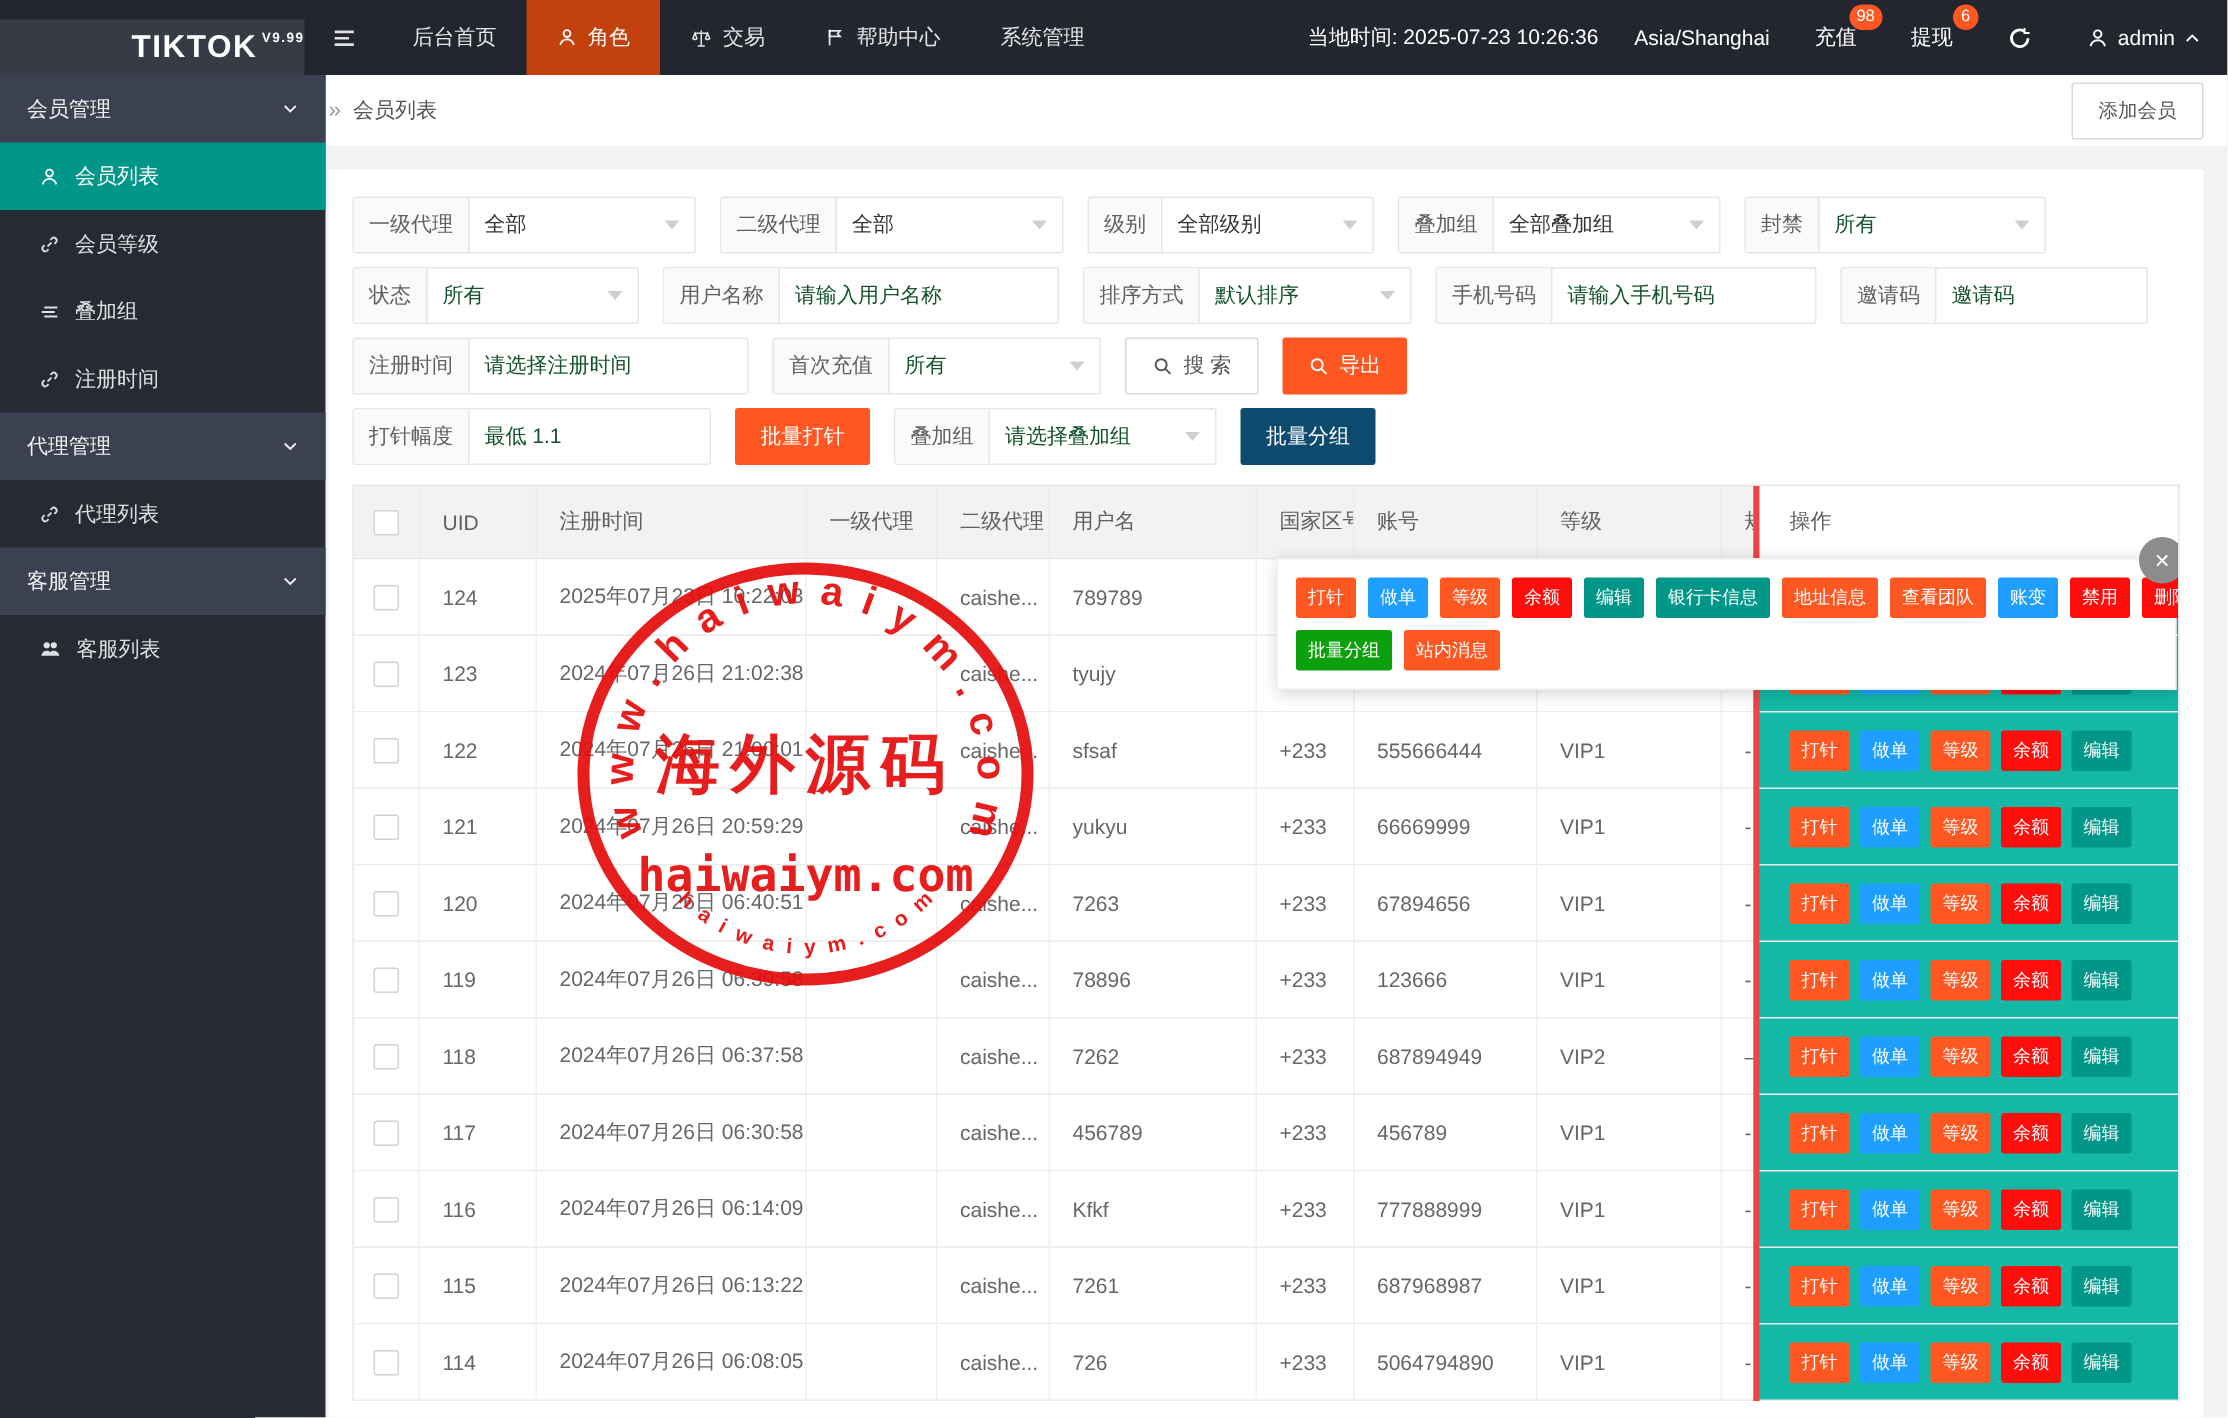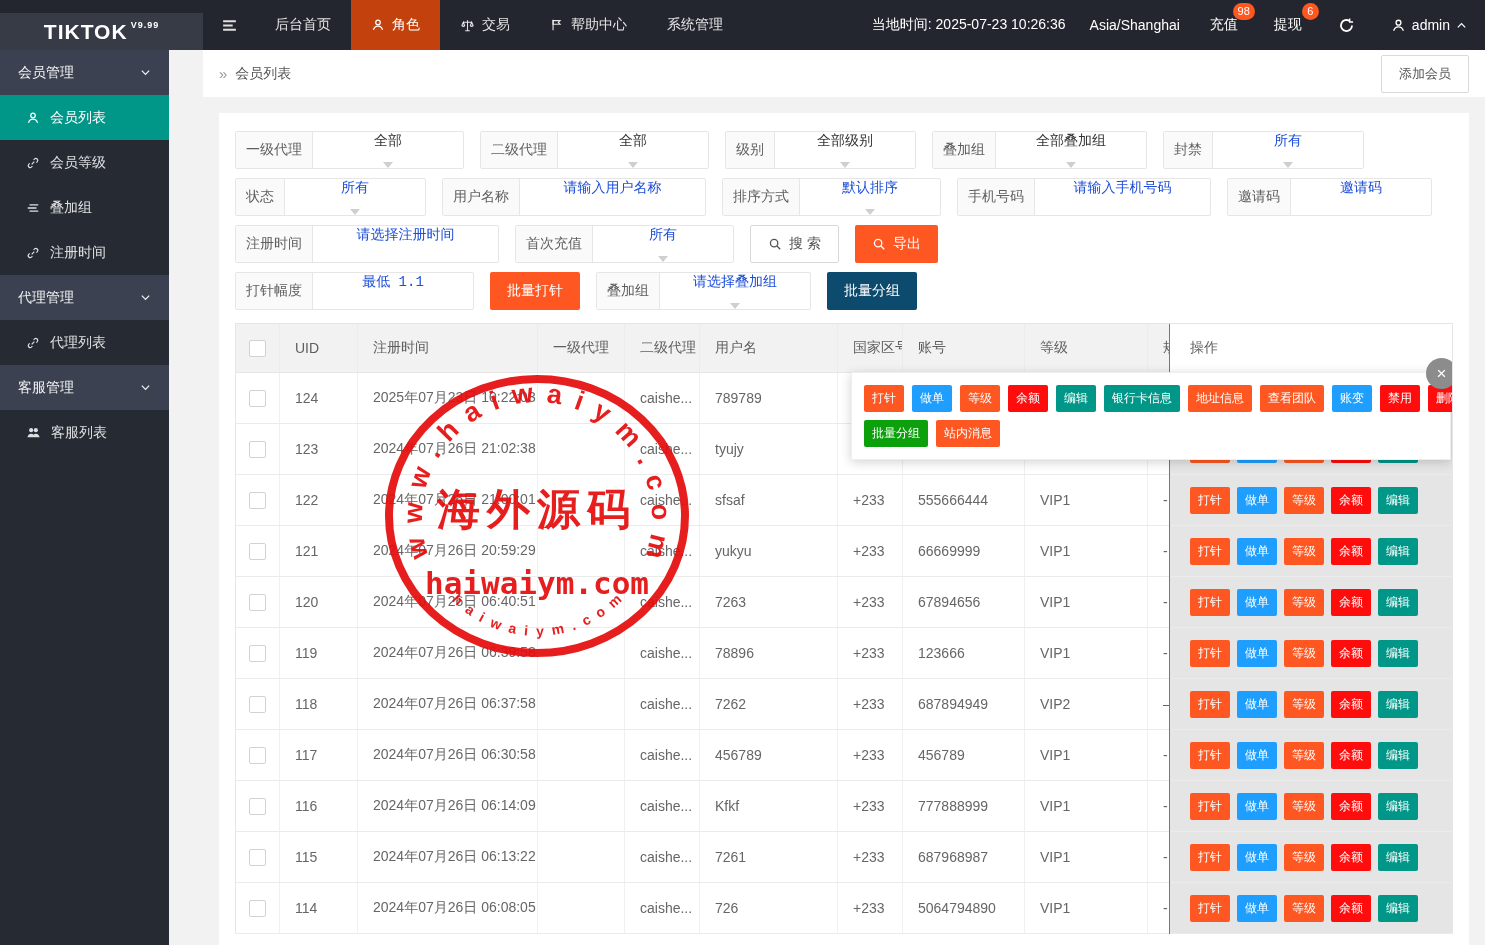--- a/index.html
+++ b/index.html
@@ -1,65 +1,65 @@
 <!DOCTYPE html>
 <html><head>
 <meta charset="utf-8">
 <style>
   * { box-sizing: border-box; margin: 0; padding: 0; }
   html,body { width:1485px; height:945px; overflow:hidden; }
   body { font-family:"Liberation Sans","DejaVu Sans",sans-serif; background:#F2F2F2; position:relative; font-size:14px; }
 
   
   .topbar { position:absolute; top:0; left:0; width:100%; height:50px; background:#23262E; display:flex; align-items:stretch; color:#fff; z-index:50; }
-  .logo { width:203px; background:#363B46; display:flex; align-items:center; justify-content:center; font-weight:bold; font-size:21px; letter-spacing:1px;margin-top:13px; }
+  .logo { width:203px; background:#363B46; display:flex; align-items:center; justify-content:flex-end; font-weight:bold; font-size:21px; letter-spacing:1px;margin-top:13px; }
   .logo sup { font-size:9px; margin-left:3px; position:relative; top:-7px; }
   .hamburger { width:52px; display:flex; align-items:center; justify-content:center; color:#e0e0e0; cursor:pointer; }
   .nav-item { padding:0 20px; display:flex; align-items:center; gap:7px; font-size:14px; color:rgba(255,255,255,.88); cursor:pointer; }
   .nav-item.active { background:#c2410c; color:#fff; }
   .topbar-right { margin-left:auto; display:flex; align-items:stretch; }
   .tb-text { display:flex; align-items:center; padding:0 12px; font-size:14px; }
   .tb-item { position:relative; padding:0 18px; display:flex; align-items:center; gap:6px; font-size:14px; cursor:pointer; }
   .badge { position:absolute; top:3px; right:1px; background:#FF5722; color:#fff; font-size:11px; line-height:17px; min-width:17px; text-align:center; padding:0 5px; border-radius:9px; }
 
   
-  .sidebar { position:absolute; top:50px; left:0; bottom:0; width:169px; background:#262A33; z-index:40; }
+  .sidebar { position:absolute; top:50px; left:0; bottom:0; width:217px; background:#262A33; z-index:40; }
   .sgroup-header { height:45px; display:flex; align-items:center; justify-content:space-between; padding:0 18px; background:#3B4150; color:#f2f2f2; font-size:14px; cursor:pointer; }
   .sitem { height:45px; display:flex; align-items:center; gap:10px; padding:0 14px 0 26px; color:rgba(255,255,255,.85); font-size:14px; cursor:pointer; }
   .sitem.active { background:#009688; color:#fff; }
 
   
   .main { position:absolute; left:203px; top:50px; right:0; bottom:0; background:#F2F2F2; overflow:hidden; }
   .crumb { height:47px; background:#fff; display:flex; align-items:center; padding:0 16px; }
   .crumb .marker { color:#999; margin-right:8px; font-size:15px; }
   .crumb .cur { font-size:14px; color:#555; }
   .btn-add { margin-left:auto; background:#fff; border:1px solid #d9d9d9; border-radius:2px; font-size:13px; color:#555; padding:9px 17px; cursor:pointer; }
   .card { position:absolute; left:16px; right:16px; top:63px; bottom:0; background:#fff; padding:18px 16px 16px; }
 
   
   .frow { display:flex; margin-bottom:9px; align-items:center; }
   .fgroup { display:flex; border:1px solid #e6e6e6; border-radius:2px; height:38px; margin-right:16px; background:#fff; }
   .flabel { background:#FAFAFA; border-right:1px solid #e6e6e6; padding:0 10px; font-size:14px; color:#5f5f5f; display:flex; align-items:center; white-space:nowrap; }
-  .fvalue { padding:0 10px; font-size:14px; color:#333; display:flex; align-items:center; justify-content:space-between; gap:8px;flex-direction:column; }
-  .fvalue .muted { color:#1d4ed8;font-family:Liberation Mono, monospace; }
+  .fvalue { padding:0 10px; font-size:14px; color:#333; display:flex; align-items:center; justify-content:space-between; gap:8px; }
+  .fvalue .muted { color:#14532d; }
   .caret { width:0; height:0; border-left:5px solid transparent; border-right:5px solid transparent; border-top:6px solid #cfcfcf; flex:0 0 auto; }
   .fbtn { height:38px; border:none; border-radius:2px; font-size:14px; padding:0 17px; margin-right:16px; display:flex; align-items:center; gap:7px; color:#fff; cursor:pointer; white-space:nowrap; }
   .fbtn.plain { background:#fff; border:1px solid #d9d9d9; color:#555; }
   .fbtn.orange { background:#FF5722; }
   .fbtn.blue { background:#0c4a6e; }
 
   
   .tablewrap { position:relative; margin-top:13px; border:1px solid #E6E6E6; border-bottom:none; height:611px; overflow:hidden; }
   .thead { display:flex; background:#F2F2F2; height:49px; border-bottom:1px solid #E6E6E6; }
   .th { display:flex; align-items:center; padding:0 15px; font-size:14px; color:#5f5f5f; border-right:1px solid #ECECEC; overflow:hidden; white-space:nowrap; flex:0 0 auto; }
   .tr { display:flex; height:51px; border-bottom:1px solid #EBEBEB; background:#fff; }
   .td { display:flex; align-items:center; padding:0 15px; font-size:14px; color:#666; border-right:1px solid #F0F0F0; overflow:hidden; white-space:nowrap; flex:0 0 auto; }
   .cellcb { justify-content:center; padding:0; }
   .cb { width:17px; height:17px; border:1px solid #d2d2d2; border-radius:2px; background:#fff; cursor:pointer; }
-  .fixedcol { position:absolute; top:0; right:0; bottom:0; width:283px; background:#e5e5e5; z-index:10; border-left:1px solid #ef4444;margin-left:31px; }
+  .fixedcol { position:absolute; top:0; right:0; bottom:0; width:283px; background:#14b8a6; z-index:10; border-left:4px solid #ef4444;margin-left:31px; }
   .fhead { height:49px; border-bottom:1px solid #E6E6E6; display:flex; align-items:center; padding:0 20px; font-size:14px; color:#5f5f5f; background:#fff; }
   .frowc { height:51px; border-bottom:1px solid #EBEBEB; display:flex; align-items:center; padding-left:20px; gap:7px; }
   .abtn { border:none; border-radius:2px; color:#fff; font-size:12px; padding:5px 8px; white-space:nowrap; cursor:pointer; }
   .c-orange { background:#FF5722; } .c-blue { background:#1E9FFF; } .c-red { background:#FF0C0C; }
   .c-teal { background:#009688; } .c-green { background:#0CA10C; }
 
   
   .popup { position:absolute; left:615px; top:48px; width:600px; background:#fff; border:1px solid #eee; box-shadow:0 2px 10px rgba(0,0,0,.18); z-index:30; padding:12px 12px 4px; }
   .prow { display:flex; gap:8px; margin-bottom:8px; }
   .pclose { position:absolute; top:-15px; right:-7px; width:31px; height:31px; border-radius:50%; background:#8C8C8C; color:#fff; display:flex; align-items:center; justify-content:center; font-size:17px; cursor:pointer; }

